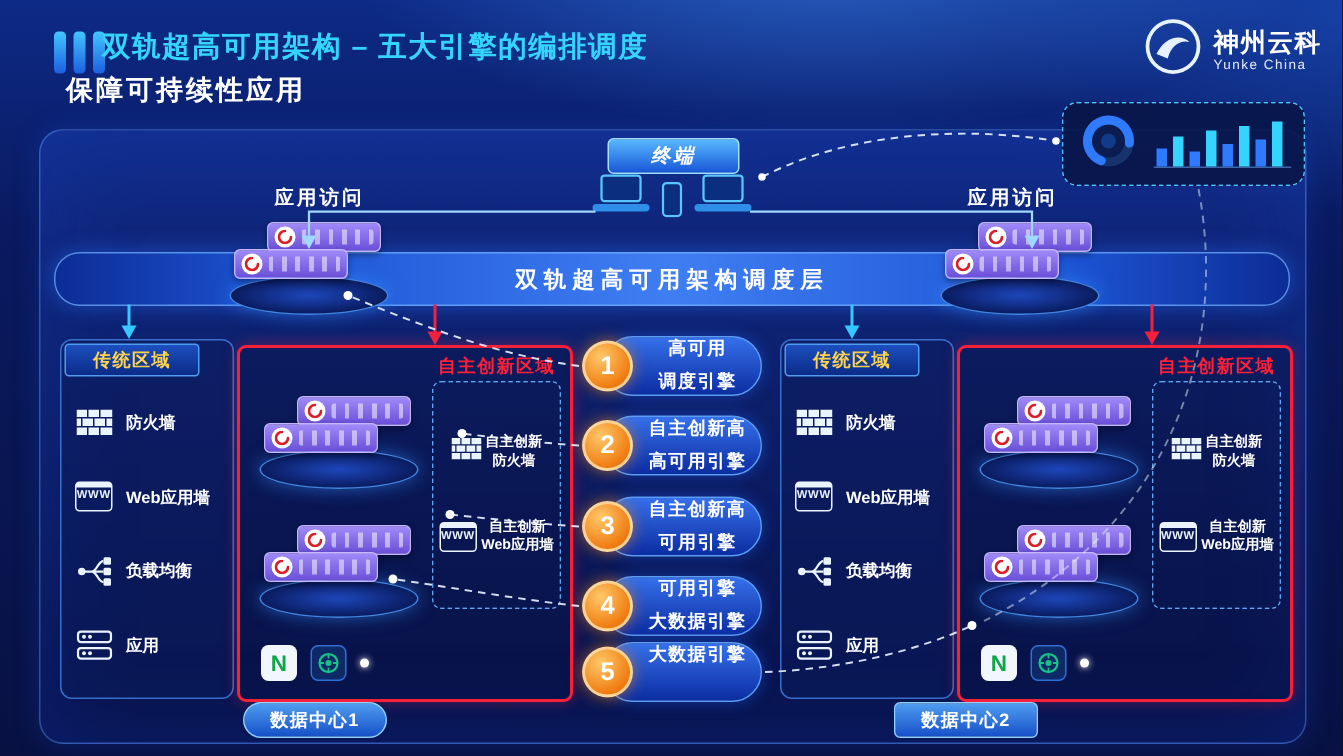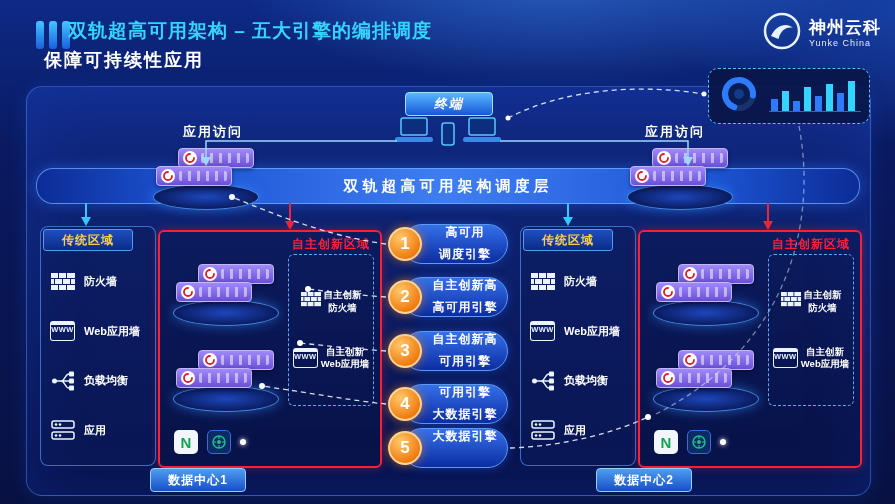--- a/index.html
+++ b/index.html
@@ -79,21 +79,21 @@
   .ibottom{position:absolute;left:14px;bottom:12px;display:flex;align-items:center;gap:9px;}
   .nginx-tile{width:24px;height:24px;border-radius:5px;background:#f2f7ff;color:#11a64a;font-weight:bold;font-size:15px;
     display:flex;align-items:center;justify-content:center;}
   .nginx-tile i{font-style:normal;}
   .k8s-tile{width:24px;height:24px;border-radius:5px;background:#0d2a66;border:1px solid #2f6fd8;display:flex;align-items:center;justify-content:center;box-sizing:border-box;}
   .enddot{width:6px;height:6px;border-radius:50%;background:#fff;box-shadow:0 0 5px #fff;}
   
   .dc-footer{position:absolute;top:468px;width:94px;height:22px;border-radius:4px;
     background:linear-gradient(180deg,#4f9df0,#1650c8);border:1px solid #8fd0ff;
     display:flex;align-items:center;justify-content:center;font-size:12px;font-weight:bold;letter-spacing:1px;z-index:2;}
-  .dcf-left{left:150px;} .dcf-right{left:596px;}
+  .dcf-left{left:162px;border-radius:12px;} .dcf-right{left:596px;}
   
   .engine{position:absolute;left:388px;width:122px;height:42px;z-index:4;}
   .e1{top:223px;} .e2{top:276px;} .e3{top:330px;} .e4{top:383px;} .e5{top:427px;}
   .engine .pill{position:absolute;left:14px;top:1px;width:106px;height:40px;border-radius:20px;
     background:linear-gradient(180deg,#3570ea,#0c2da2);border:1px solid #5b9cf5;
     display:flex;flex-direction:column;align-items:center;justify-content:space-between;
     padding-left:20px;box-sizing:border-box;box-shadow:0 0 10px rgba(30,90,230,.5);}
   .engine .pill .l{font-size:12px;font-weight:bold;line-height:1.3;letter-spacing:1px;white-space:nowrap;}
   .engine .num{position:absolute;left:0;top:4px;width:34px;height:34px;border-radius:50%;box-sizing:border-box;
     background:radial-gradient(circle at 35% 30%,#ffc86a,#f07d12 70%,#d8650a);

